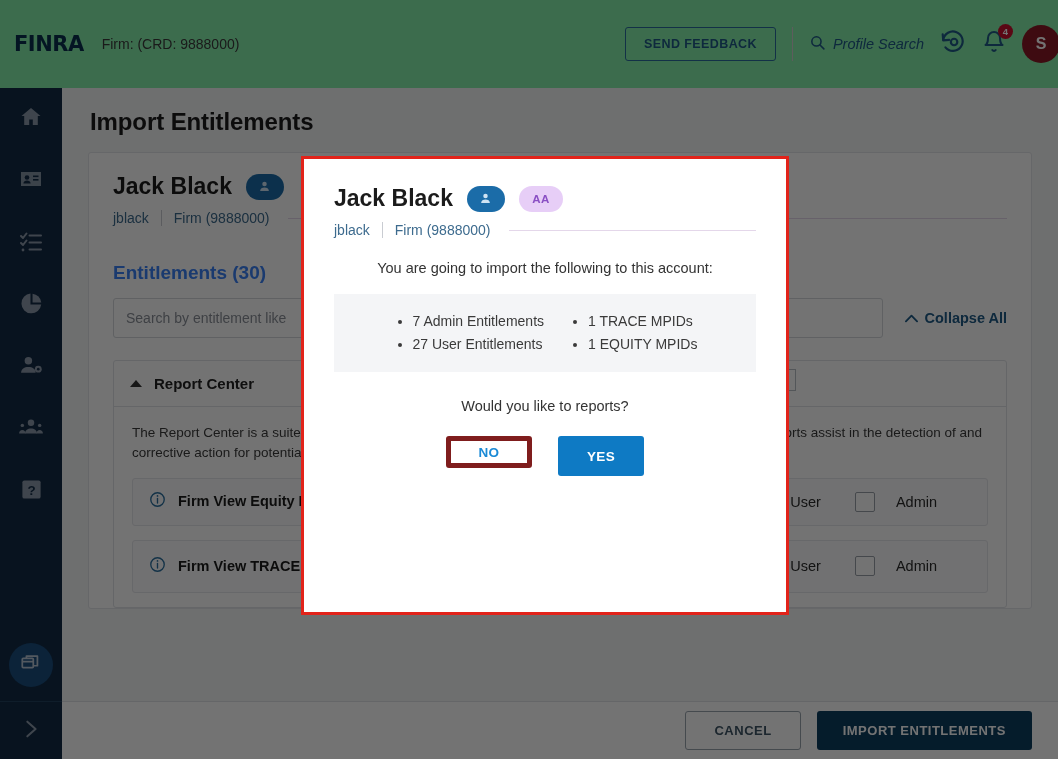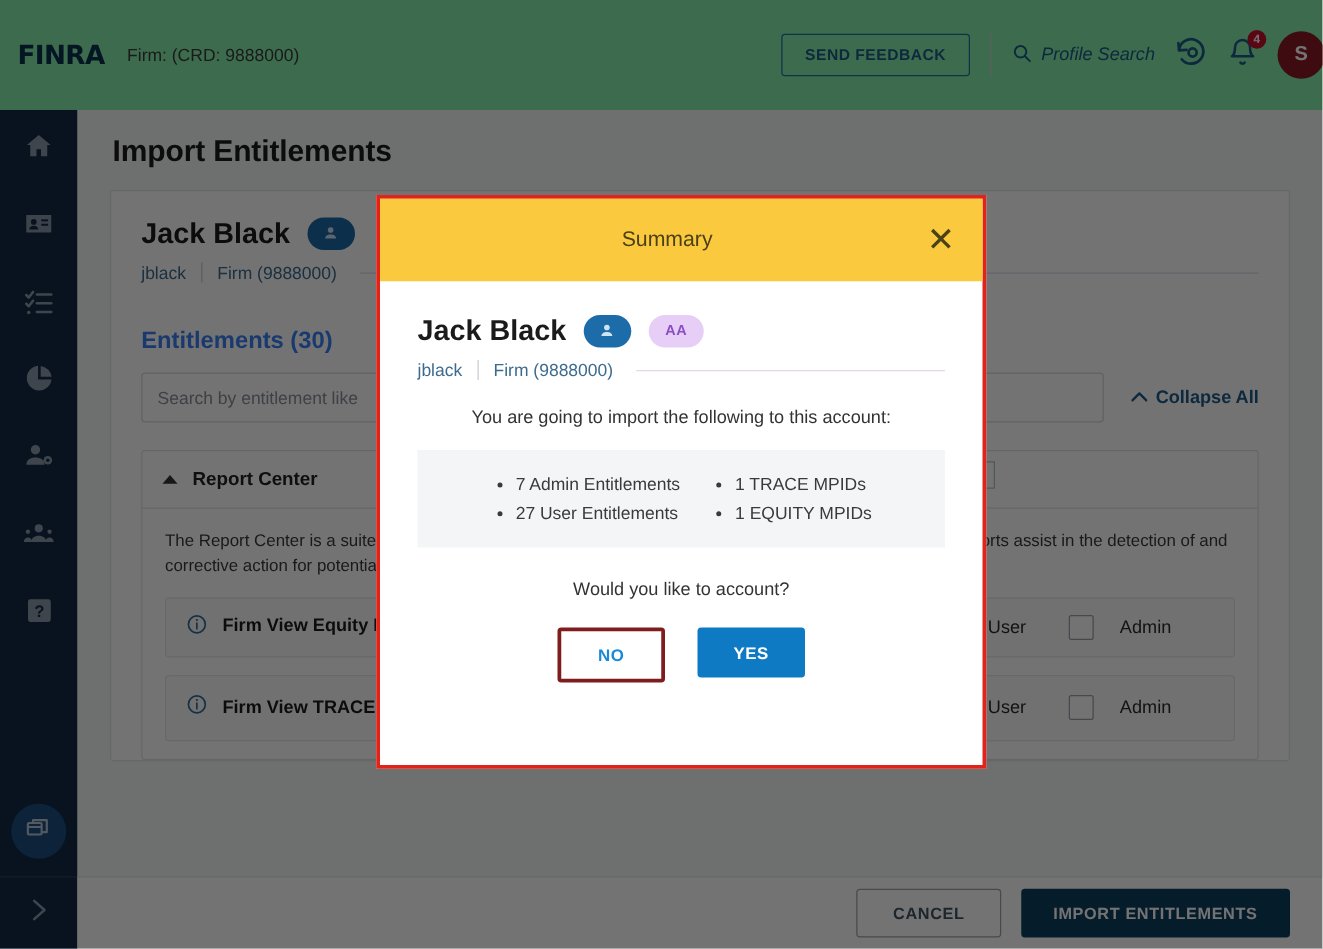--- a/index.html
+++ b/index.html
@@ -185,21 +185,21 @@
   .m-lead { text-align: center; font-size: 14.5px; color: #333; margin-top: 22px; }
   .m-summary {
     background: #f4f5f7; margin-top: 18px; padding: 16px 10px;
     display: flex; justify-content: center; gap: 24px;
   }
   .m-summary ul { list-style: disc; padding-left: 20px; }
   .m-summary li { font-size: 14px; color: #3a3a3a; line-height: 1.65; }
   .m-confirm { text-align: center; font-size: 14.5px; color: #333; margin-top: 26px; }
   .m-buttons { display: flex; justify-content: center; gap: 26px; margin-top: 22px; }
   .btn-no {
-    width: 86px; height: 44px; border: 3px solid #7f1d1d; background: #fff; color: #1b8ad6;
+    width: 86px; height: 32px; border: 5px solid #7f1d1d; background: #fff; color: #1b8ad6;
     font-size: 13.5px; font-weight: 700; border-radius: 3px; cursor: pointer;
     font-family: "Liberation Sans", sans-serif; letter-spacing: .4px;
   }
   .btn-yes {
     width: 86px; height: 40px; border: none; background: #0e7ac4; color: #fff;
     font-size: 13.5px; font-weight: 700; border-radius: 3px; cursor: pointer;
     font-family: "Liberation Sans", sans-serif; letter-spacing: .4px;
   }
 </style>
 </head>
@@ -433,24 +433,20 @@
 
     <div class="actionbar">
       <button class="btn-cancel">CANCEL</button>
       <button class="btn-import">IMPORT ENTITLEMENTS</button>
     </div>
   </div>
 
   <div id="dim"></div>
 
   <div class="modal">
-    <div class="modal-head">
-      <span class="modal-title">Summary</span>
-      <span class="modal-close">✕</span>
-    </div>
     <div class="modal-body">
       <div class="m-user-row">
         <span class="m-user-name">Jack Black</span>
         <span class="m-pill-person">
           <svg width="15" height="15" viewBox="0 0 24 24" fill="currentColor">
             <circle cx="12" cy="8" r="3.6"></circle>
               <path d="M5 19c0-3.6 3.2-5.4 7-5.4s7 1.8 7 5.4z"></path>
           </svg>
         </span>
         <span class="m-pill-aa">AA</span>
@@ -468,21 +464,21 @@
         <ul>
           <li>7 Admin Entitlements</li>
           <li>27 User Entitlements</li>
         </ul>
         <ul>
           <li>1 TRACE MPIDs</li>
           <li>1 EQUITY MPIDs</li>
         </ul>
       </div>
 
-      <div class="m-confirm">Would you like to account?</div>
+      <div class="m-confirm">Would you like to reports?</div>
 
       <div class="m-buttons">
         <button class="btn-no">NO</button>
         <button class="btn-yes">YES</button>
       </div>
     </div>
   </div>
 
 </div>
 

